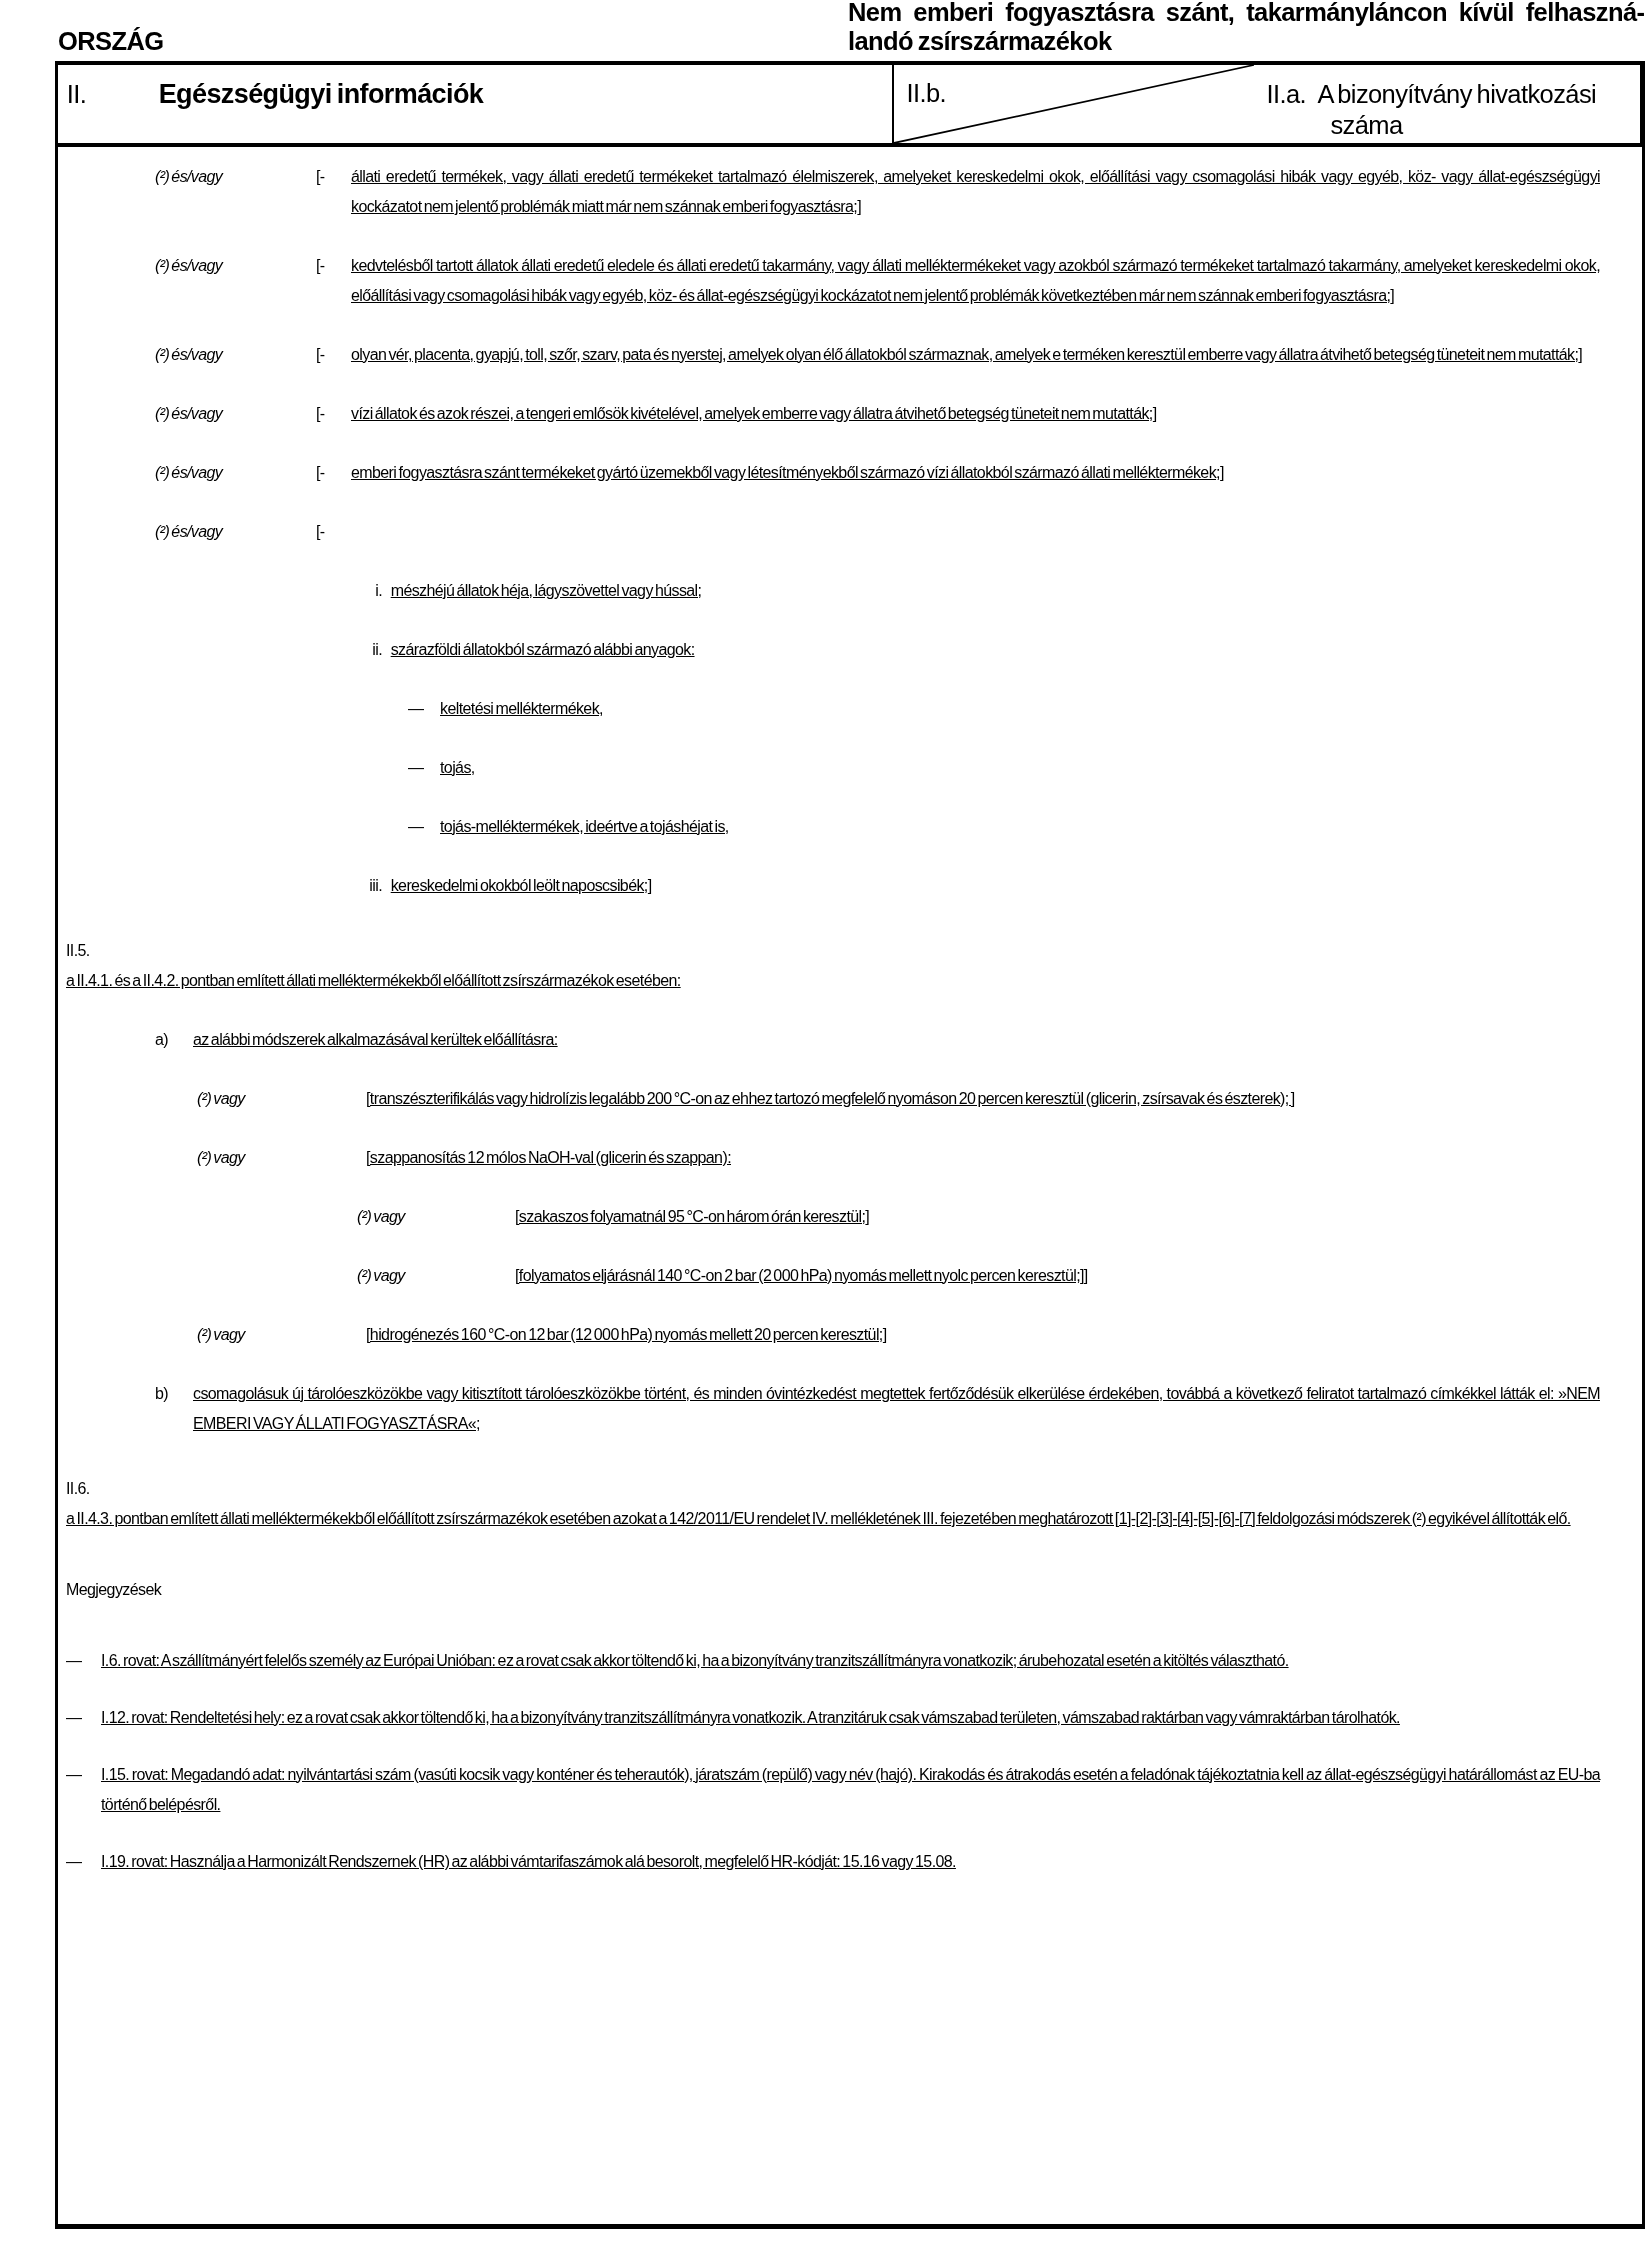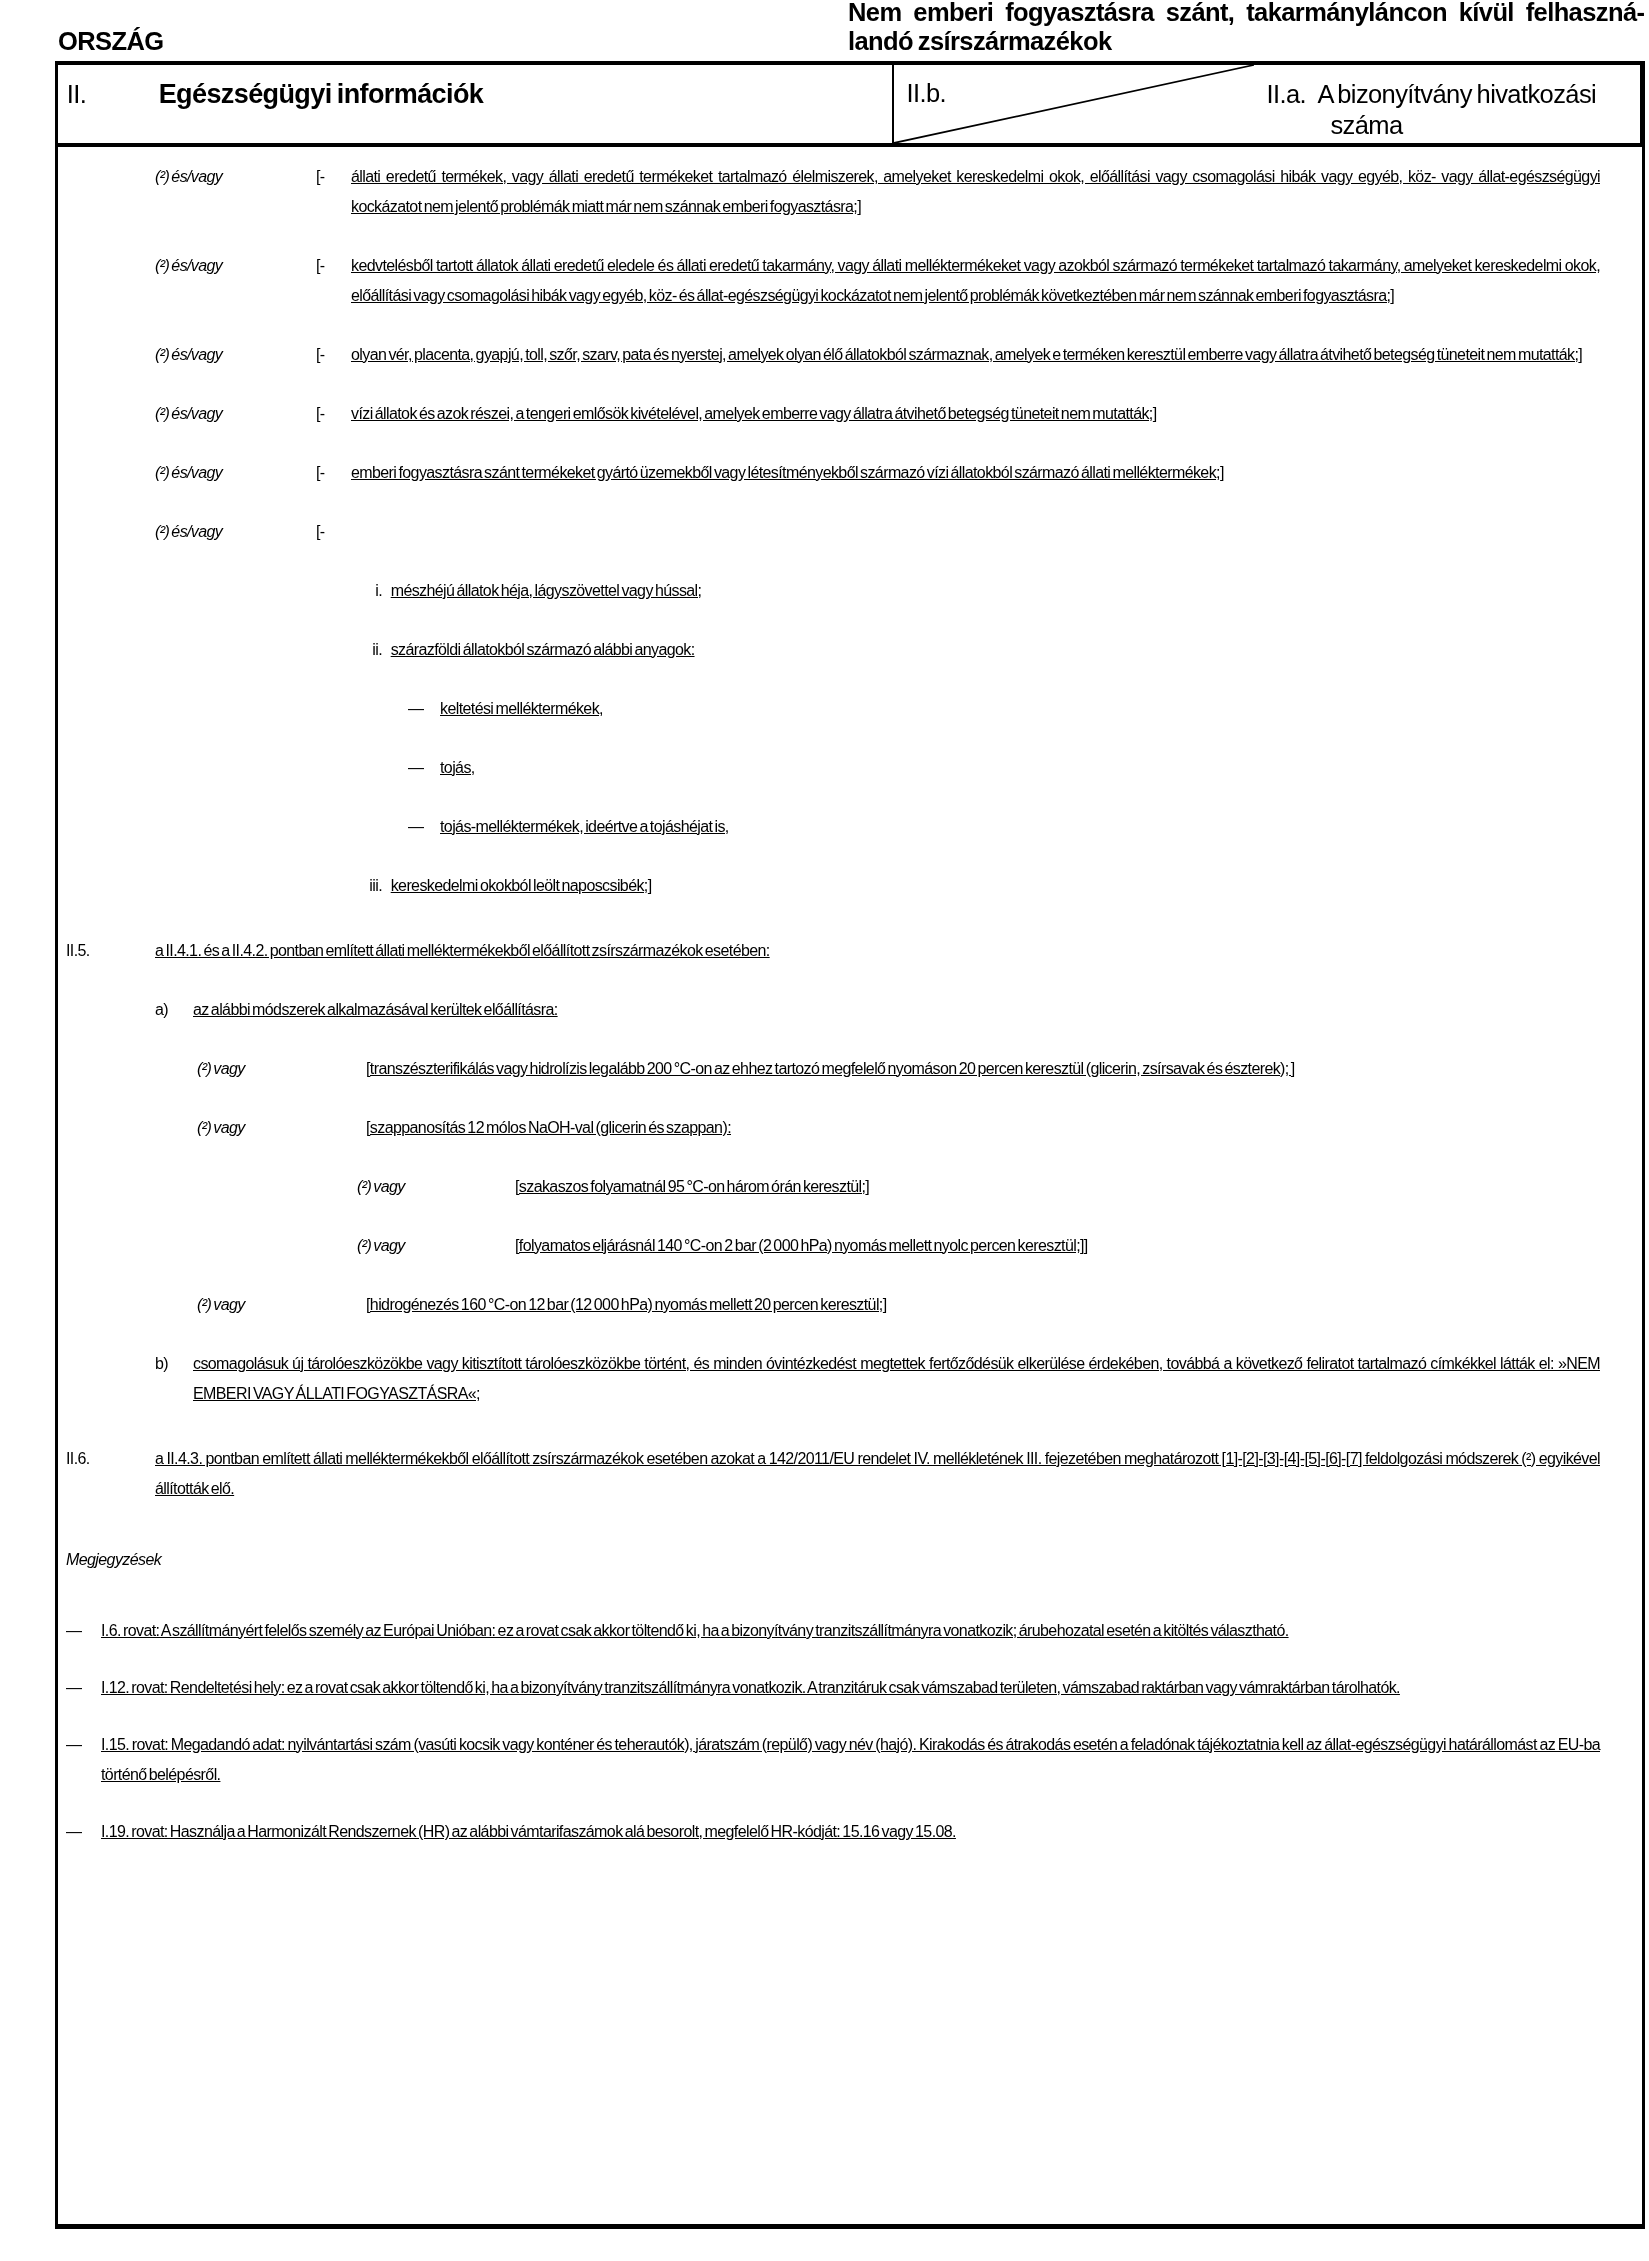--- a/index.html
+++ b/index.html
@@ -39,35 +39,35 @@
   .andor .lbl{width:161px;font-style:italic;flex:none;}
   .andor .mk{width:35px;flex:none;}
   
   .roman{margin-left:290px;}
   .roman .mk{width:34px;text-align:right;flex:none;}
   .roman .txt{padding-left:8.7px;}
   
   .dashrow{margin-left:350px;}
   .dashrow .mk{width:32px;flex:none;}
   
-  .sect{margin-left:8px;}
+  .sect{margin-left:8px;flex-direction:column;}
   .sect .lbl{width:89px;flex:none;}
   
   .abrow{margin-left:97px;}
   .abrow .mk{width:38px;flex:none;}
   
   .vagy1{margin-left:139px;}
   .vagy1 .lbl{width:169px;font-style:italic;flex:none;}
   .vagy2{margin-left:299px;}
   .vagy2 .lbl{width:158px;font-style:italic;flex:none;}
   
   .noterow{margin-left:8px;}
   .noterow .mk{width:35px;flex:none;}
   .noterow{margin-bottom:27px;}
-  .heading-notes{margin:0 0 41px 8px;font-style:italic;}
+  .heading-notes{margin:0 0 41px 8px;}
   .heading-part{margin:0 0 41px 8px;font-weight:bold;}
   .gap60{margin-bottom:35px;}
   .gap70{margin-bottom:41px;}
 </style>
 </head>
 <body>
 
 <div class="page">
 
   <div class="top-header">

